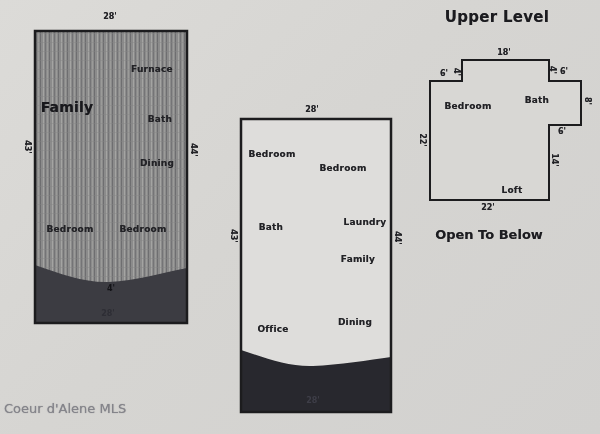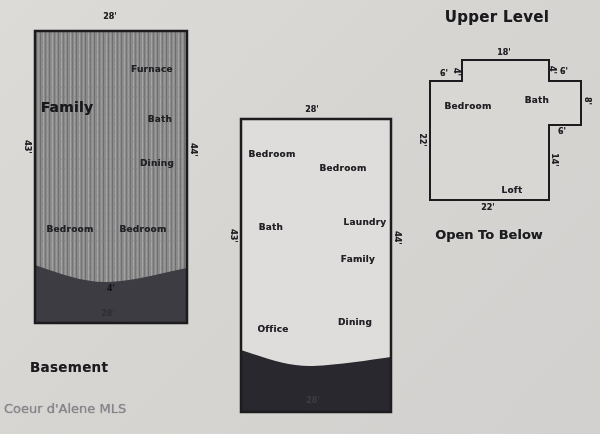--- a/index.html
+++ b/index.html
@@ -87,21 +87,20 @@
   <div class="lbl" style="left:152px;top:69px">Furnace</div>
   <div class="lbl family" style="left:67px;top:107px">Family</div>
   <div class="lbl" style="left:160px;top:119px">Bath</div>
   <div class="lbl" style="left:157px;top:163px">Dining</div>
   <div class="lbl" style="left:70px;top:229px">Bedroom</div>
   <div class="lbl" style="left:143px;top:229px">Bedroom</div>
 
   <div class="lbl dim porch-dim" style="left:111px;top:288px">4'</div>
   <div class="lbl dim porch-dim-faint" style="left:108px;top:313px">28'</div>
 
-  <div class="section-title" style="left:30px;top:359px">Basement</div>
 
   <svg class="plan-svg" style="left:239px;top:117px" width="154" height="297">
     <rect x="2" y="2" width="150" height="293" fill="#dedddb"></rect>
     <path d="M2 233 C 26 241, 50 250, 74 249 C 100 248, 130 243, 152 240 L152 295 L2 295 Z" fill="#28282e"></path>
     <rect x="2" y="2" width="150" height="293" fill="none" stroke="#1c1c1e" stroke-width="2.5"></rect>
   </svg>
 
   <div class="lbl dim" style="left:312px;top:109px">28'</div>
   <div class="lbl dim rot" style="left:233px;top:236px">43'</div>
   <div class="lbl dim rot" style="left:397px;top:238px">44'</div>

